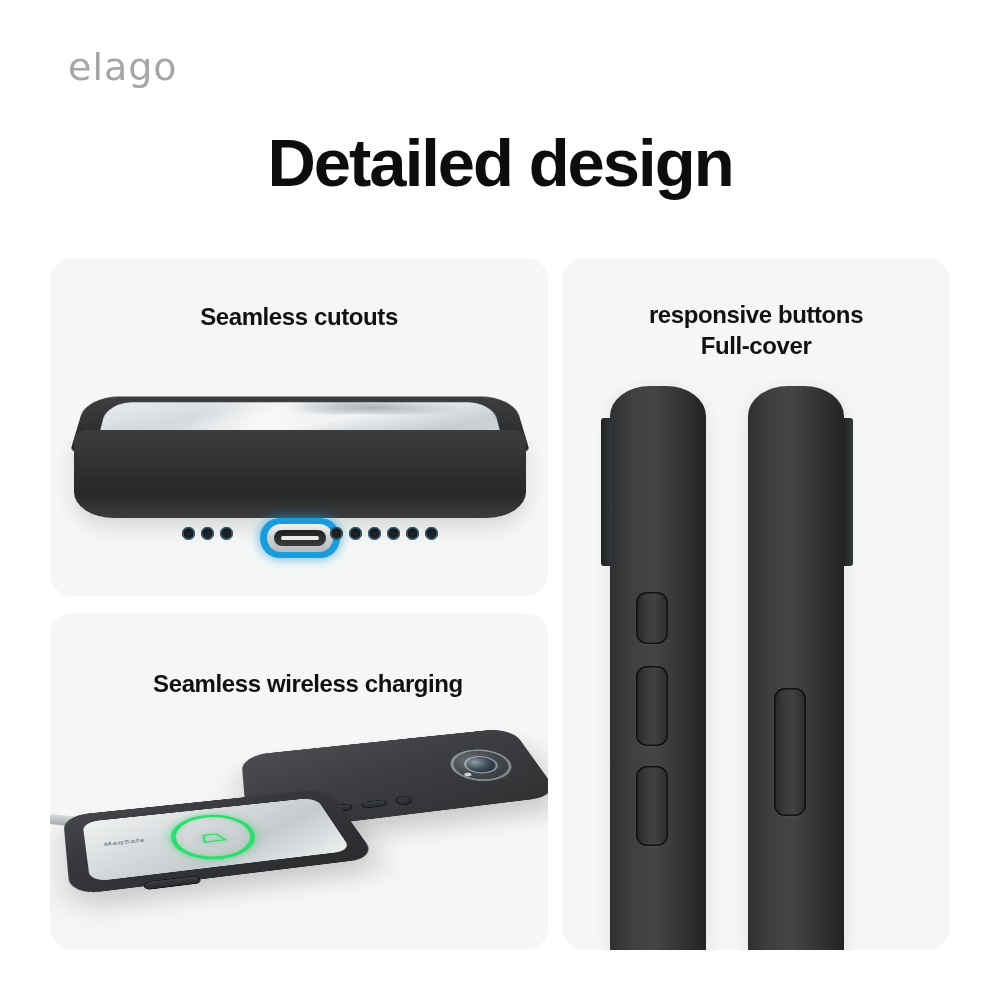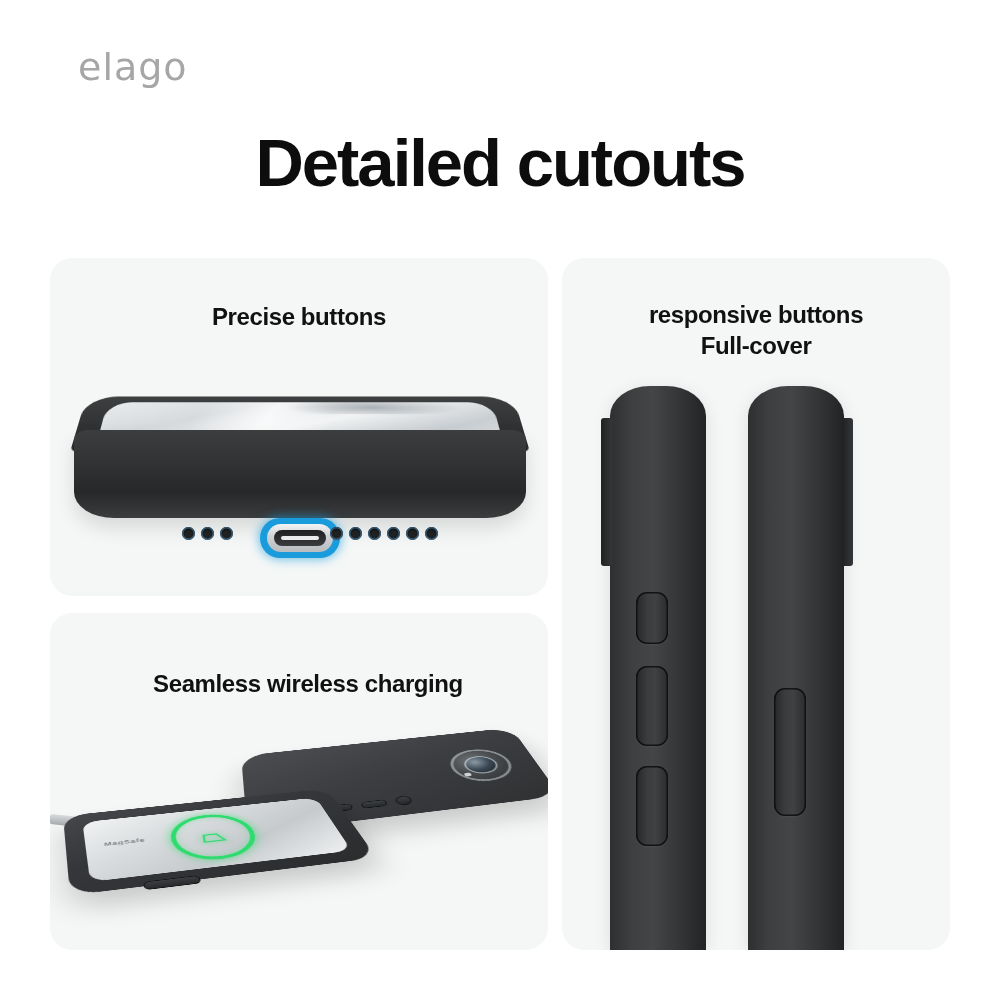--- a/index.html
+++ b/index.html
@@ -12,21 +12,20 @@
     overflow:hidden;
     -webkit-font-smoothing:antialiased;
   }
 
   
   .brand-logo{
     position:absolute; left:68px; top:48px;
     font-size:38px; font-weight:400; letter-spacing:1px;
     color:#a6a6a6; line-height:1;
     font-family:"DejaVu Sans", sans-serif;
-    margin-left:10px;
   }
 
   
   .page-title{
     position:absolute; left:0; top:129px; width:1000px;
     text-align:center;
     font-size:67px; font-weight:bold; letter-spacing:-2px;
     color:#0d0d0d; line-height:1;
   }
 
@@ -255,25 +254,25 @@
   }
   .back-side-buttons i.round{
     width:15px; height:15px; border-radius:50%;
   }
 </style>
 </head>
 <body>
 
 <div class="brand-logo">elago</div>
 
-<h1 class="page-title">Detailed cutouts</h1>
+<h1 class="page-title">Detailed design</h1>
 
 <section class="card" id="card-cutouts">
 
-  <div class="card-heading">Precise buttons</div>
+  <div class="card-heading">Seamless cutouts</div>
 
   <div class="cutout-scene">
 
     <div class="case-lip"></div>
 
     <div class="case-screen">
       <div class="screen-reflection"></div>
       <div class="screen-smudge"></div>
       <div class="screen-dot left"></div>
       <div class="screen-dot right"></div>

